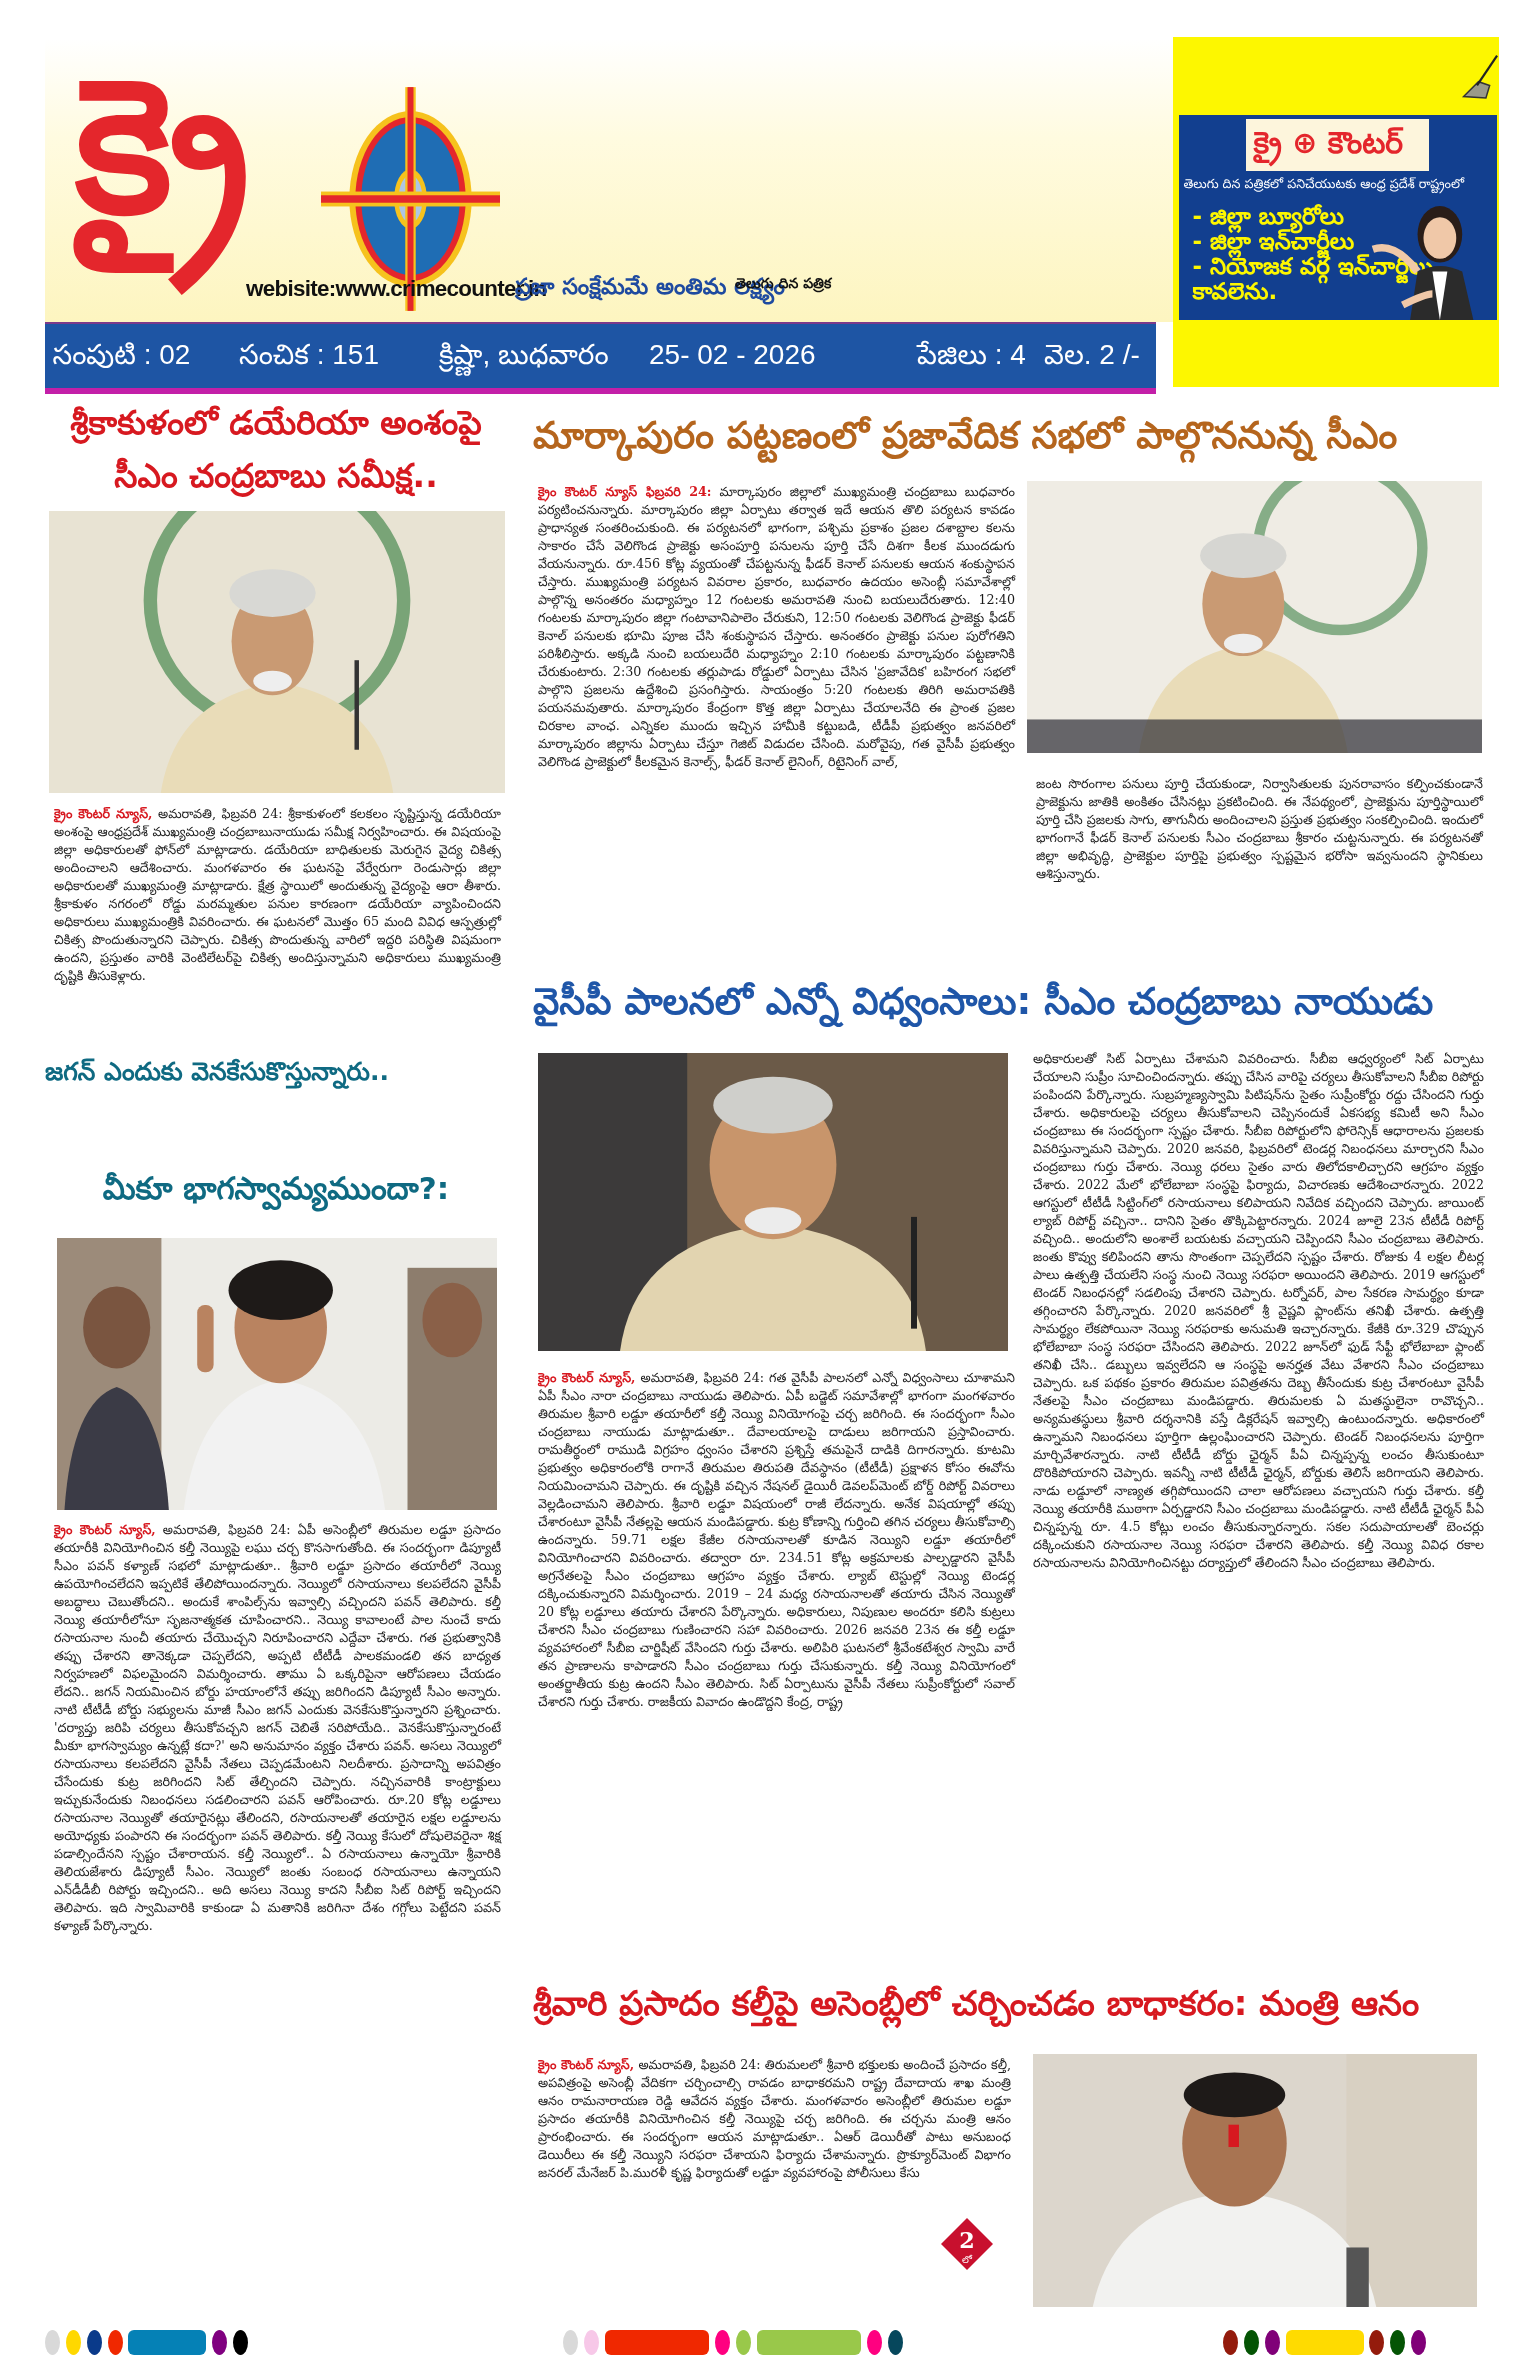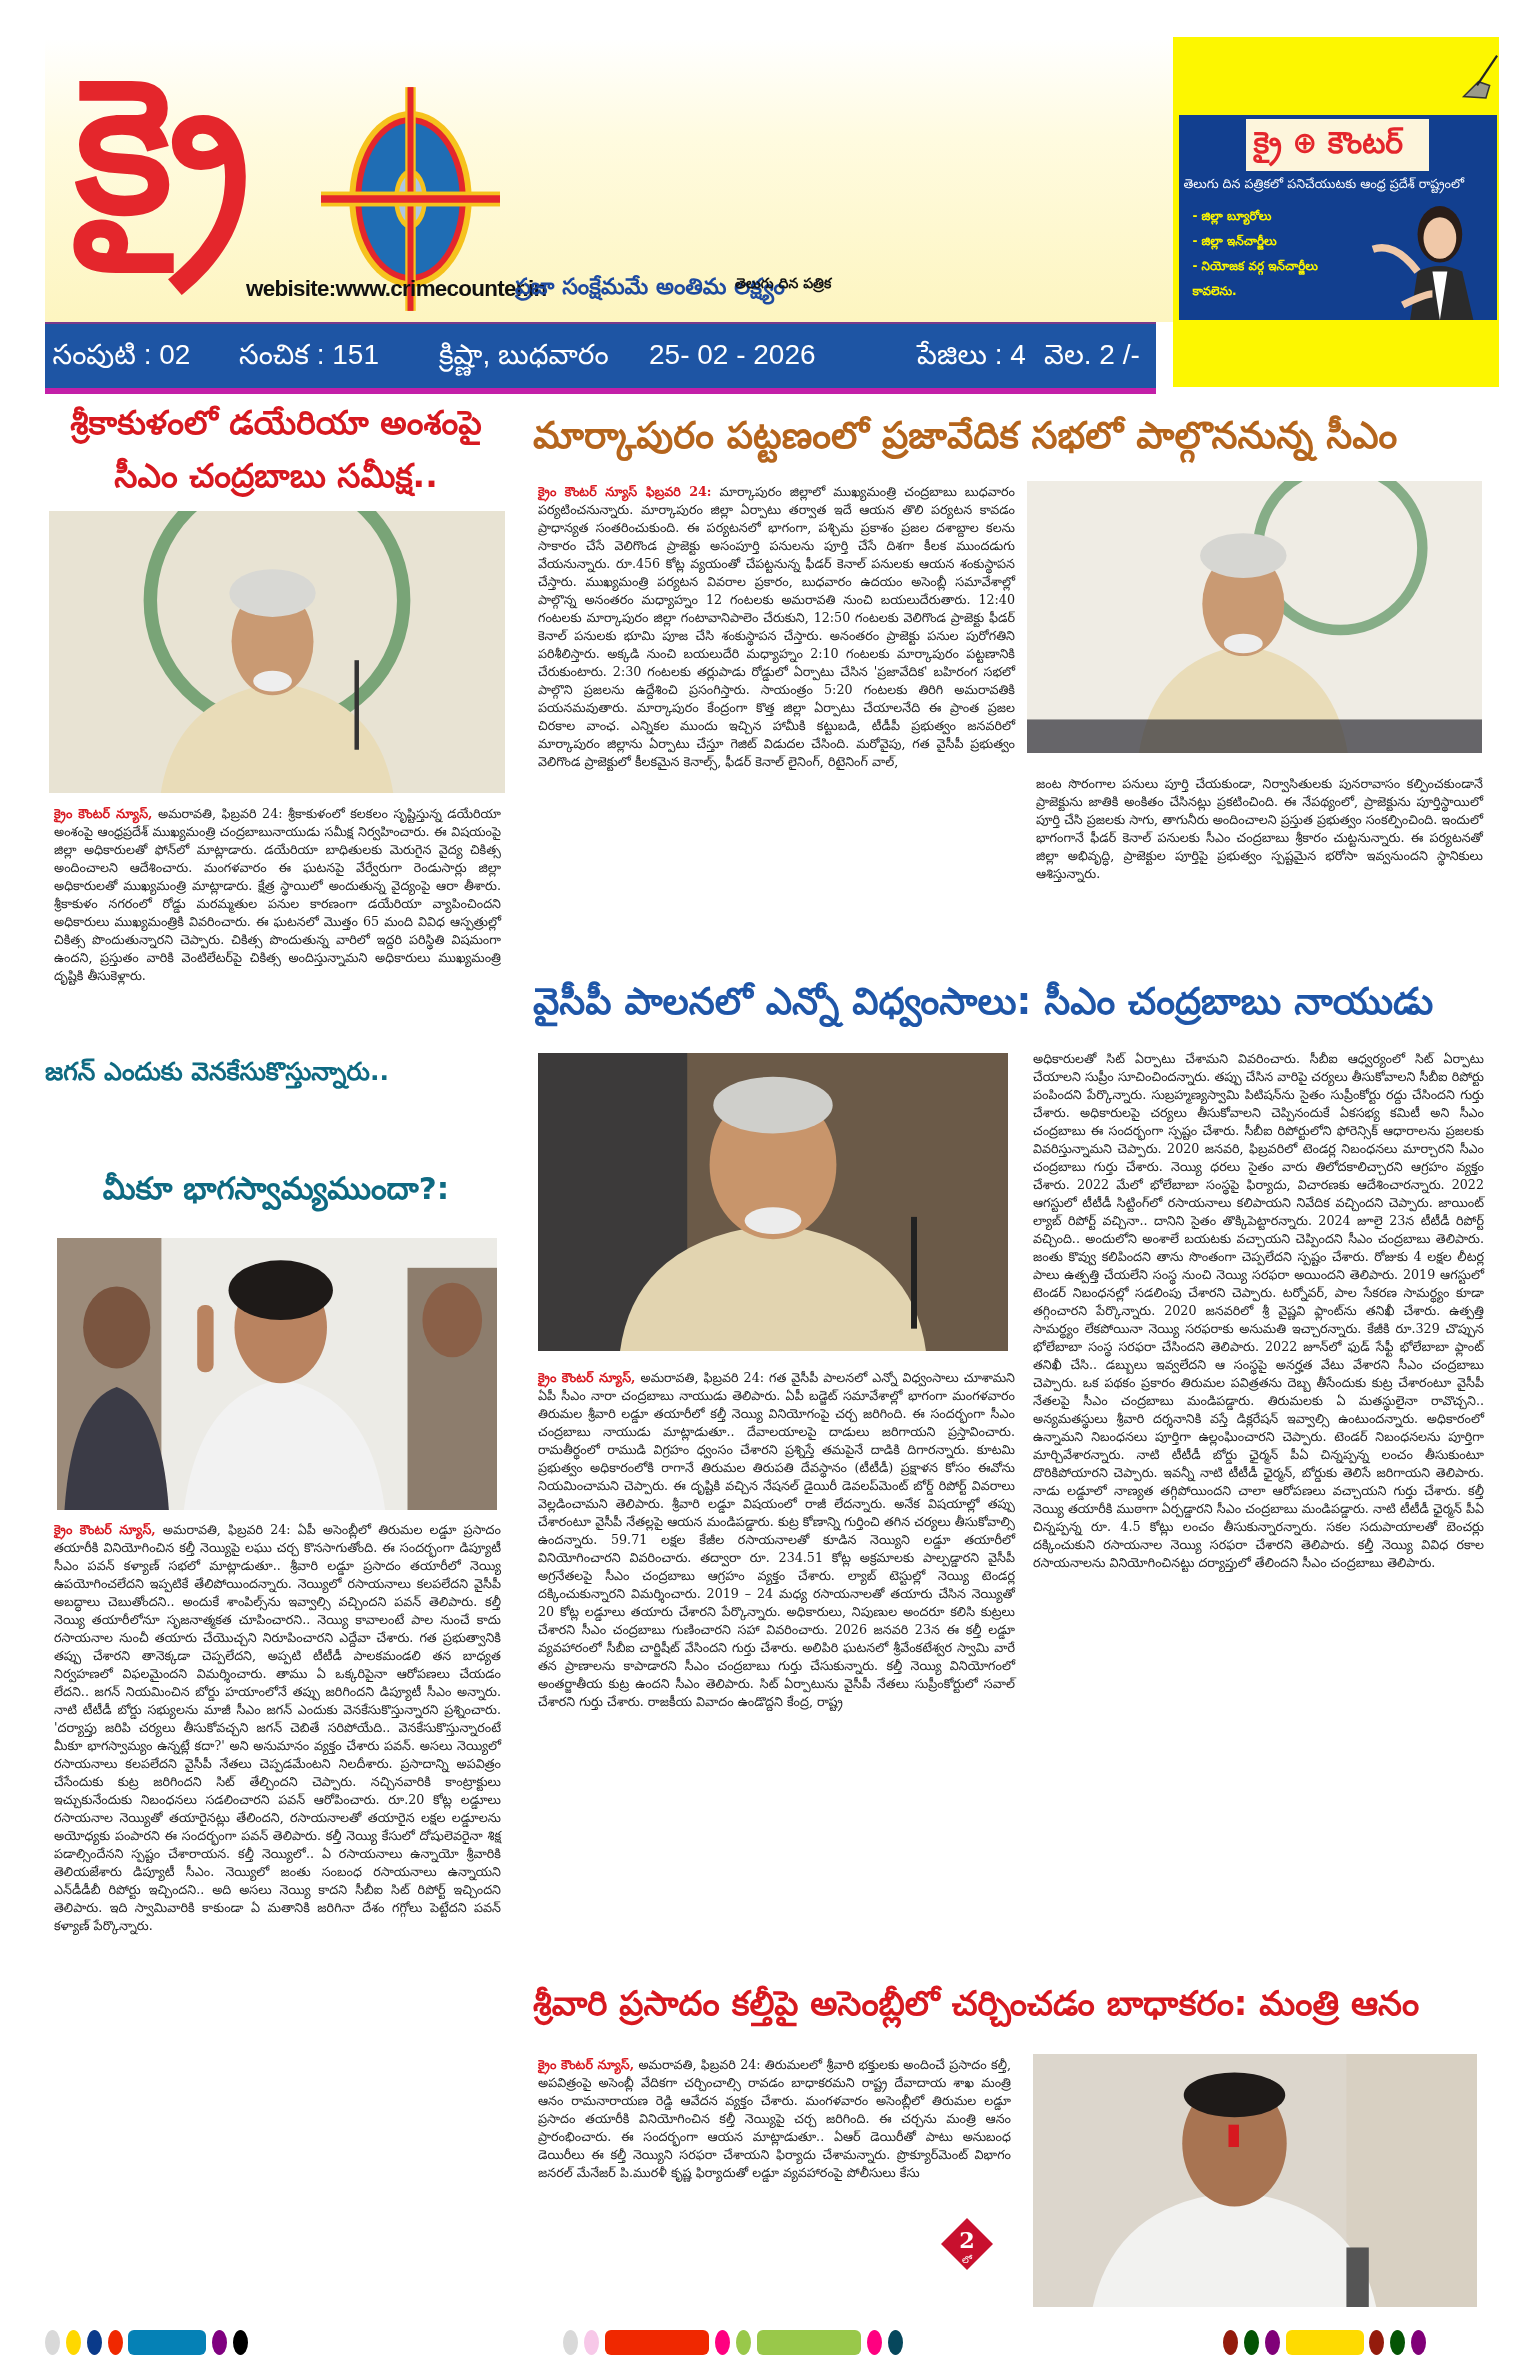--- a/index.html
+++ b/index.html
@@ -21,21 +21,21 @@
   .purple-rule { left:45px; top:388px; width:1111px; height:6px; background:#c31fa8; }
 
   
   .ad { left:1173px; top:37px; width:326px; height:350px; background:#fdf700; }
   .ad-title { left:15px; top:10.4px; font-size:40px; font-weight:bold; color:#e4262c; text-shadow:1.5px 1.5px 0 #7a0000; white-space:nowrap; }
   .ad-pen { left:283px; top:15px; width:45px; height:52px; }
   .ad-blue { left:6px; top:78px; width:318px; height:205px; background:#123f8f; }
   .ad-logo-box { left:67px; top:3.7px; width:183px; height:52px; background:#fdf5dc; }
   .ad-logo-text { left:7.5px; top:6px; font-size:30px; font-weight:bold; color:#e4262c; white-space:nowrap; }
   .ad-line { left:4.5px; top:61px; font-size:12.7px; color:#fff; white-space:nowrap; }
-  .ad-list { left:13.4px; top:89px; font-size:12px; font-weight:bold; color:#fdf700; line-height:25px; }
+  .ad-list { left:13.4px; top:89px; font-size:23px; font-weight:bold; color:#fdf700; line-height:25px; }
   .ad-woman { left:179px; top:82px; width:134px; height:123px; }
   .ad-bottom { left:6px; top:283px; width:318px; height:64px; background:#fff; }
   .ad-contact { left:0; top:3px; width:318px; text-align:center; font-size:12.7px; color:#222; }
   .ad-phone { left:0; top:22.4px; width:318px; text-align:center; font-size:36px; font-weight:bold; color:#e4262c; font-family:"DejaVu Sans", sans-serif; letter-spacing:0.7px; }
 
   
   .hl { font-weight:bold; white-space:nowrap; }
   .hl-red { color:#d71920; }
   .hl-brown { color:#b5651d; }
   .hl-blue { color:#1f56a8; }

